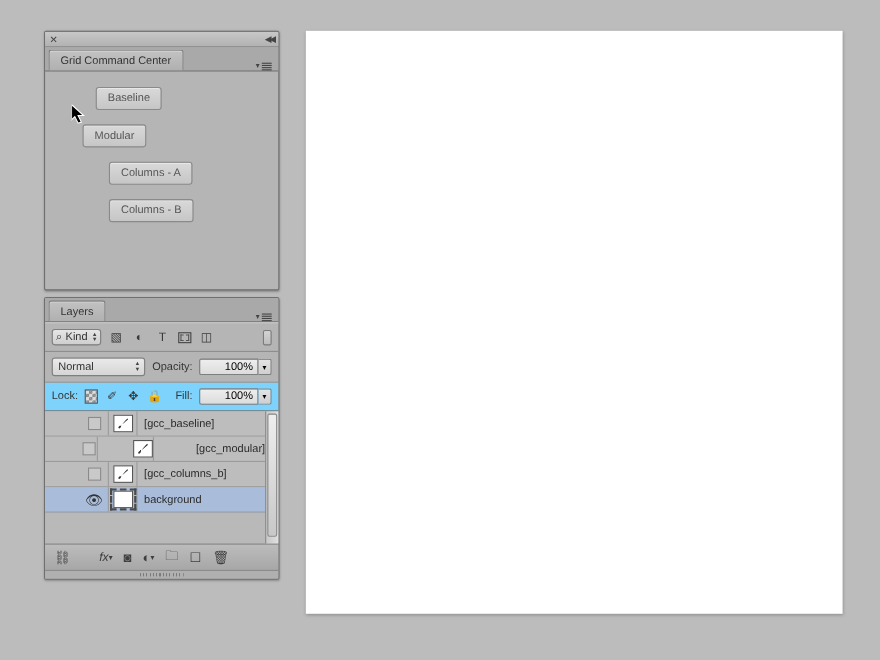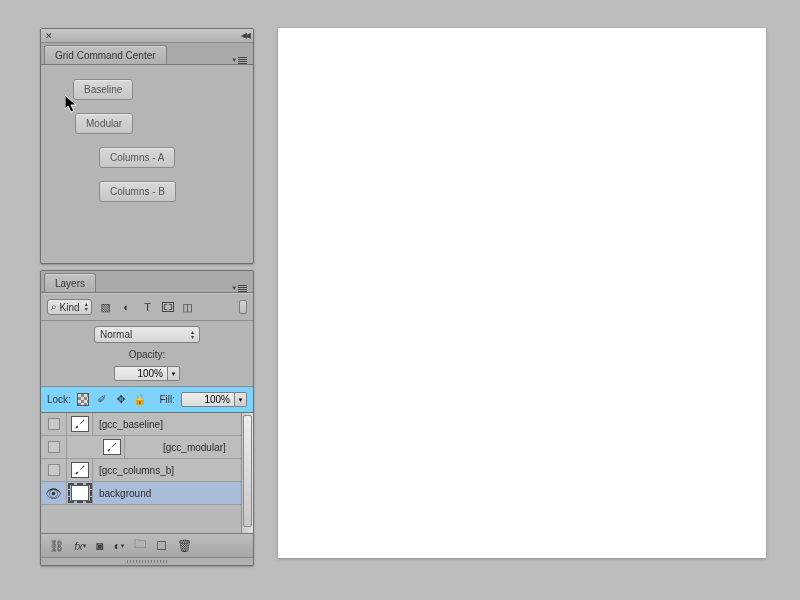--- a/index.html
+++ b/index.html
@@ -43,21 +43,21 @@
   
   .gcc-body { padding: 14px 0 48px 22px; }
   .gcc-btn {
     display:block; font-size:10px; color:#555;
     background: linear-gradient(#d9d9d9,#c6c6c6);
     border:1px solid #8a8a8a; border-radius:3px;
     padding: 4px 10px; margin-bottom: 13px;
     box-shadow: 0 1px 0 rgba(255,255,255,.4) inset;
     cursor:pointer; text-align:center;
   }
-  .gcc-btn:nth-child(1){ margin-left: 10px; }
+  .gcc-btn:nth-child(1){ margin-left: 24px; }
   .gcc-btn:nth-child(2){ margin-left: 12px; }
   .gcc-btn:nth-child(3){ margin-left: 36px; }
   .gcc-btn:nth-child(4){ margin-left: 36px; }
 
   
   .layers-panel { margin-top: 6px; }
 
   .filterbar {
     display:flex; align-items:center; gap:7px;
     padding: 5px 6px; border-bottom:1px solid #8e8e8e;
@@ -71,21 +71,21 @@
   }
   .kind-select .mag { font-size:10px; }
   .kind-select .arrows { display:flex;flex-direction:column;line-height:5px;font-size:6px;color:#444; margin-left:2px;}
   .filter-icon { width:14px; height:14px; display:flex;align-items:center;justify-content:center; font-size:11px; color:#3a3a3a; cursor:pointer;}
   .filter-icon.box { border:1px solid #444; width:12px;height:10px; position:relative;}
   .filter-icon.box::after{content:"";position:absolute;left:1px;top:1px;right:1px;bottom:1px;border:1px dashed #555;}
   .filter-toggle { width:8px;height:14px;background:linear-gradient(#d4d4d4,#bcbcbc);border:1px solid #7c7c7c;border-radius:2px;cursor:pointer;margin-left:auto;}
 
   .blendbar {
     display:flex; align-items:center; gap:6px;
-    padding: 5px 6px; border-bottom:1px solid #8e8e8e; background:#b5b5b5;flex-direction:column;
+    padding: 5px 6px; border-bottom:1px solid #8e8e8e; background:#b5b5b5;
   }
   .select {
     background: linear-gradient(#eaeaea,#d5d5d5);
     border:1px solid #7f7f7f; border-radius:3px;
     font-size:10px; color:#333; padding:2px 5px;
     display:flex; align-items:center; justify-content:space-between; cursor:pointer;
   }
   .select.blend { width: 106px; }
   .select .arrows { display:flex;flex-direction:column;line-height:5px;font-size:6px;color:#444;}
   .label { font-size:10px; color:#333; }
@@ -105,20 +105,21 @@
       linear-gradient(45deg,#888 25%,#ddd 25%,#ddd 75%,#888 75%);
     background-size:6px 6px; background-position:0 0,3px 3px;
     border:1px solid #555;
   }
 
   .layer-list { background:#b9b9b9; min-height: 120px; position:relative; padding-bottom: 28px;}
   .layer-row {
     display:flex; align-items:center; height:23px;
     border-bottom:1px solid #9b9b9b; font-size:10px; color:#2b2b2b;
     background:#bdbdbd;
+    padding-left:32px;
   }
   .layer-row.selected { background:#a9bddb; }
   .vis-cell { width:26px; height:100%; display:flex;align-items:center;justify-content:center; border-right:1px solid #9b9b9b; cursor:pointer;}
   .vis-empty { width:12px;height:12px;border:1px solid #8a8a8a;background:#c9c9c9;}
   .eye { font-size:13px; color:#333; }
   .thumb-cell { width:26px; height:100%; display:flex;align-items:center;justify-content:center; border-right:1px solid #9b9b9b;}
   .thumb-brush { width:18px;height:16px; background:#fff; border:1px solid #555; display:flex;align-items:center;justify-content:center;}
   .thumb-brush svg { width:12px;height:12px; }
   .thumb-white { width:18px;height:16px; background:#fff; border:1px solid #555;}
   .thumb-cell.sel-outline { outline:2px dashed #4a4a4a; outline-offset:-3px;}
@@ -285,21 +286,21 @@
           <div class="layer-name">background</div>
         </div>
         <div class="scroll-track">
         <div class="scroll-thumb"></div>
       </div>
     </div>
 
     <div class="bottombar">
       <span class="bi">⛓</span>
       <span class="bi">
-          <i style="font-style:italic;font-size:11px;">fx</i>
+          <i style="font-style:italic;font-size:11px;margin-left:16px;">fx</i>
           <span style="font-size:7px;">▾</span>
         </span>
       <span class="bi">◙</span>
       <span class="bi">◐<span style="font-size:7px;">▾</span></span>
       <span class="bi">🗀</span>
       <span class="bi">☐</span>
       <span class="bi">🗑</span>
       <span class="spacer"></span>
     </div>
     <div class="grip">

